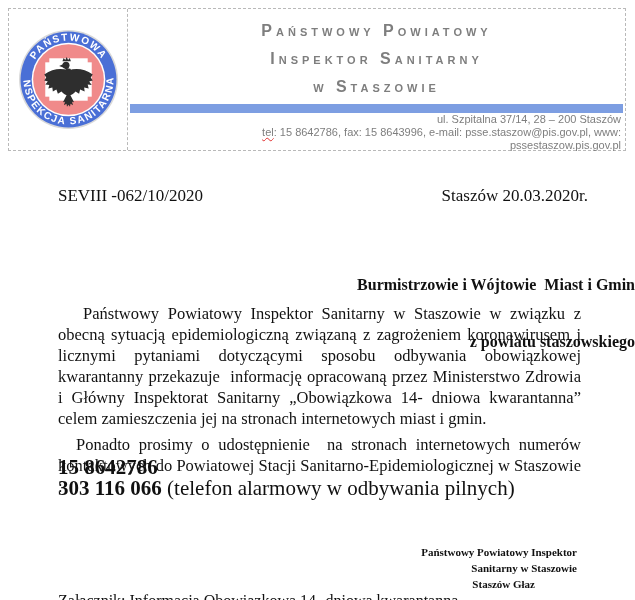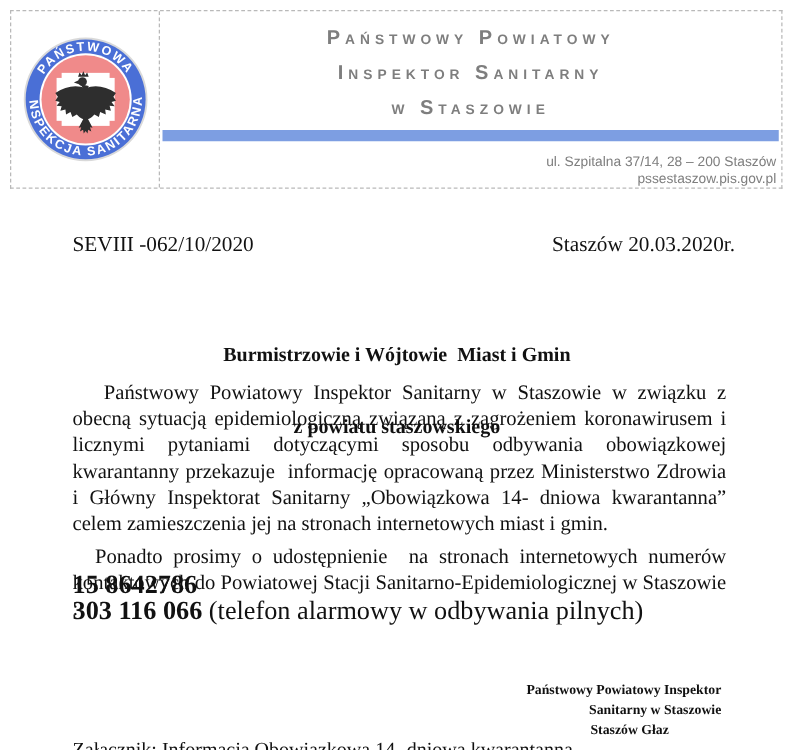--- a/index.html
+++ b/index.html
@@ -40,21 +40,21 @@
     letter-spacing: 4px;
     color: var(--header-text-gray, #7e7e7e);
     line-height: 28px;
   }
   .divider {
     height: 9px;
     margin: 3px 2px 0 2px;
     background: var(--accent-bar, #7d9ee2);
   }
   .addr {
-    margin-top: 11px;
+    margin-top: 0;
     padding-right: 4px;
     text-align: right;
     font-family: "Liberation Sans", sans-serif;
     font-size: 11px;
     line-height: 13px;
     color: var(--header-text-gray, #7e7e7e);
   }
   .misspelled {
     text-decoration-line: underline;
     text-decoration-style: wavy;
@@ -82,21 +82,21 @@
   .ref-row {
     position: absolute;
     left: 58px; right: 47px; top: 186px;
     display: flex; justify-content: space-between;
     font-size: 17px;
     gap: 29px;
   }
   .addressee {
     position: absolute;
     left: 0; top: 237px; width: 635px;
-    text-align: center;
+    text-align: right;
     font-size: 16px;
     line-height: 19px;
     white-space: pre-wrap;
   }
   .addressee .bold { font-weight: bold; }
 
   .para {
     position: absolute;
     left: 58px; width: 523px;
     font-size: 16.5px;
@@ -164,20 +164,21 @@
       </svg>
     </div>
 
     <div class="head-cell">
       <div class="head-title">Państwowy Powiatowy</div>
       <div class="head-title">Inspektor Sanitarny</div>
       <div class="head-title">w Staszowie</div>
       <div class="divider"></div>
       <div class="addr">
         <div>ul. Szpitalna 37/14, 28 – 200 Staszów</div>
+        <div><span class="misspelled">tel</span><span>: 15 8642786, fax: 15 8643996, e-mail: psse.staszow@pis.gov.pl, www:</span></div>
         <div>pssestaszow.pis.gov.pl</div>
       </div>
     </div>
   </div>
 
   <div class="ref-row">
     <span>SEVIII -062/10/2020</span>
     <span>Staszów 20.03.2020r.</span>
   </div>
 

